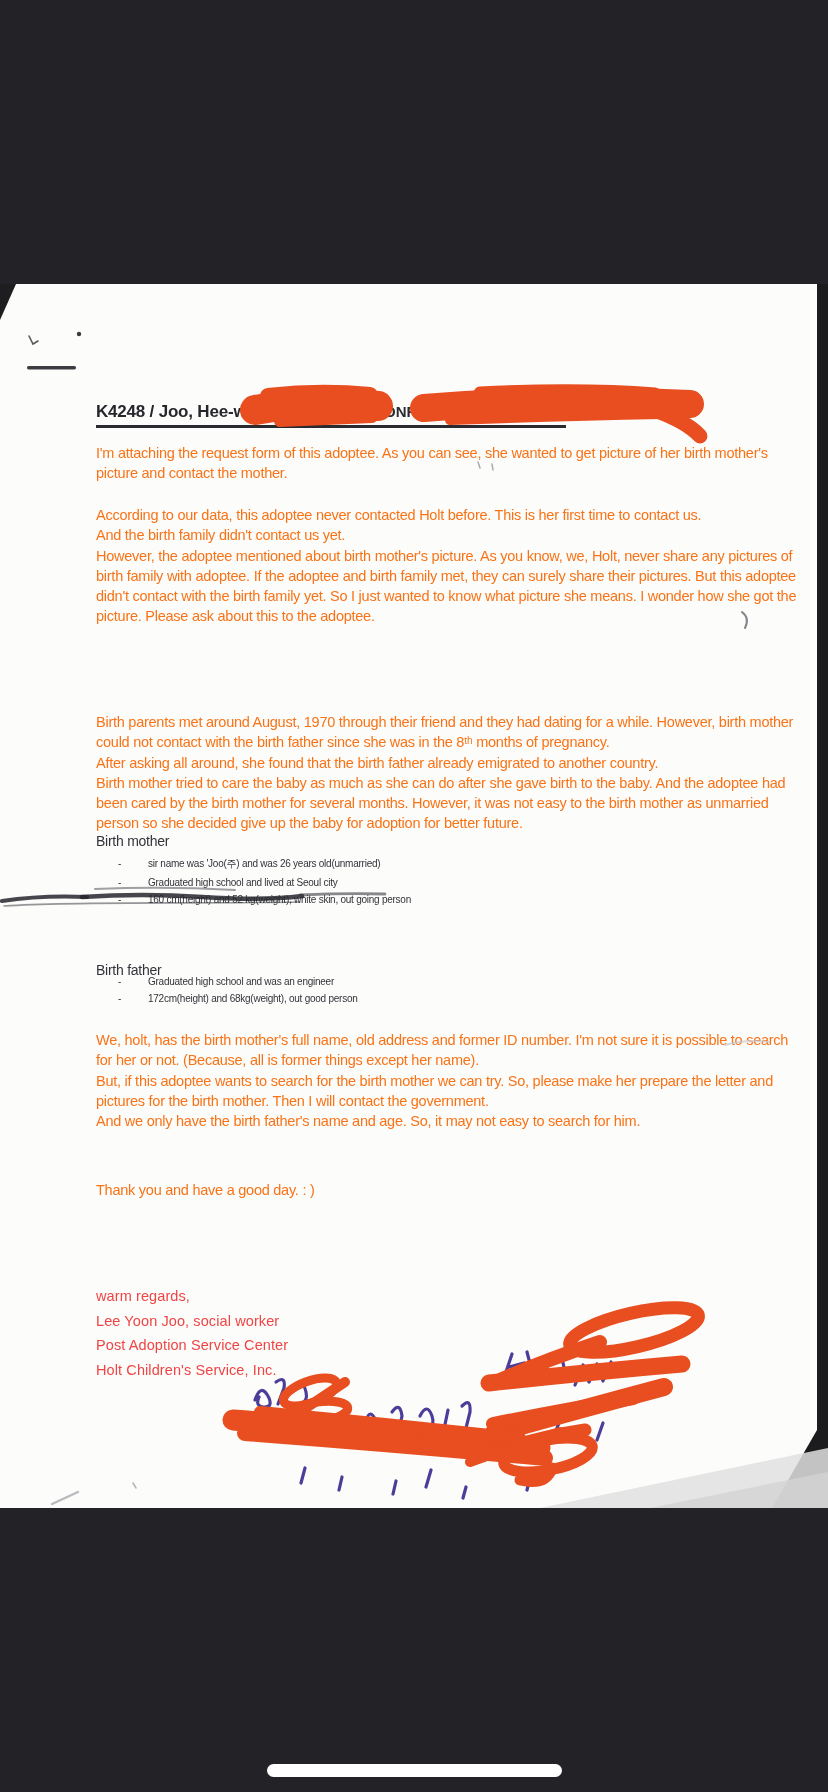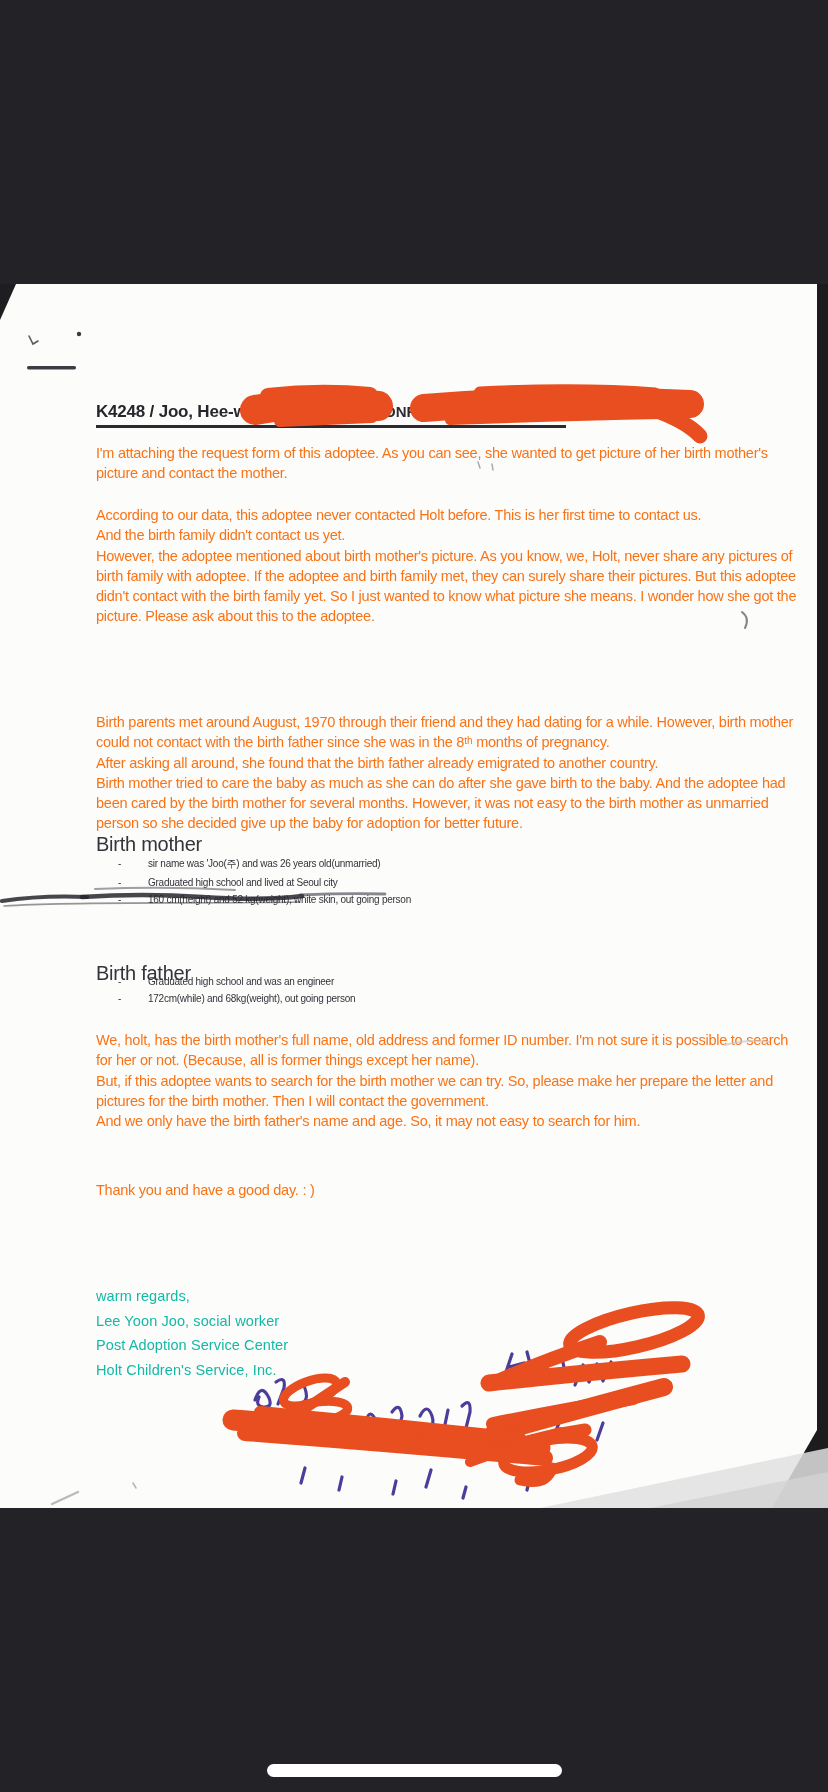--- a/index.html
+++ b/index.html
@@ -30,25 +30,25 @@
     white-space:nowrap;
   }
   .header-underline{
     position:absolute;left:96px;top:425px;width:470px;height:2.5px;
     background:#2a2a31;
   }
   .redaction-peek{
     position:absolute;left:384px;top:403px;
     font-size:15px;font-weight:bold;color:#2b2b32;letter-spacing:0;
   }
-  .list-title{position:absolute;left:96px;font-size:20px;letter-spacing:-0.25px;color:#33333a;}
+  .list-title{position:absolute;left:96px;font-size:14px;letter-spacing:-0.25px;color:#33333a;}
   .bullet-row{position:absolute;left:96px;width:660px;font-size:10px;letter-spacing:-0.25px;color:#33333a;}
   .bullet-dash{display:inline-block;width:30px;margin-left:22px;color:#33333a;}
   .sig-line{
-    position:absolute;left:96px;font-size:14.5px;letter-spacing:0.1px;color:#14b8a6;
+    position:absolute;left:96px;font-size:14.5px;letter-spacing:0.1px;color:#ef4444;
     white-space:nowrap;
   }
   svg.overlay{position:absolute;left:0;top:0;pointer-events:none;}
 </style>
 </head>
 <body>
 
 <div class="phone">
 
   <div class="band band-top"></div>
@@ -67,21 +67,21 @@
 After asking all around, she found that the birth father already emigrated to another country.
 Birth mother tried to care the baby as much as she can do after she gave birth to the baby. And the adoptee had been cared by the birth mother for several months. However, it was not easy to the birth mother as unmarried person so she decided give up the baby for adoption for better future.</div>
 
   <div class="list-title" style="top:833px">Birth mother</div>
   <div class="bullet-row" style="top:857px"><span class="bullet-dash">-</span><span>sir name was 'Joo(주) and was 26 years old(unmarried)</span></div>
   <div class="bullet-row" style="top:877px"><span class="bullet-dash">-</span><span>Graduated high school and lived at Seoul city</span></div>
   <div class="bullet-row" style="top:894px"><span class="bullet-dash">-</span><span>160 cm(height) and 52 kg(weight), white skin, out going person</span></div>
 
   <div class="list-title" style="top:962px">Birth father</div>
   <div class="bullet-row" style="top:976px"><span class="bullet-dash">-</span><span>Graduated high school and was an engineer</span></div>
-  <div class="bullet-row" style="top:993px"><span class="bullet-dash">-</span><span>172cm(while) and 68kg(weight), out going person</span></div>
+  <div class="bullet-row" style="top:993px"><span class="bullet-dash">-</span><span>172cm(height) and 68kg(weight), out good person</span></div>
 
   <div class="txt" style="top:1030px">We, holt, has the birth mother's full name, old address and former ID number. I'm not sure it is possible to search for her or not. (Because, all is former things except her name).
 But, if this adoptee wants to search for the birth mother we can try. So, please make her prepare the letter and pictures for the birth mother. Then I will contact the government.
 And we only have the birth father's name and age. So, it may not easy to search for him.</div>
   <div class="txt" style="top:1180px">Thank you and have a good day. : )</div>
 
   <div class="sig-line" style="top:1288px">warm regards,</div>
   <div class="sig-line" style="top:1313px">Lee Yoon Joo, social worker</div>
   <div class="sig-line" style="top:1337px">Post Adoption Service Center</div>
   <div class="sig-line" style="top:1362px">Holt Children's Service, Inc.</div>

